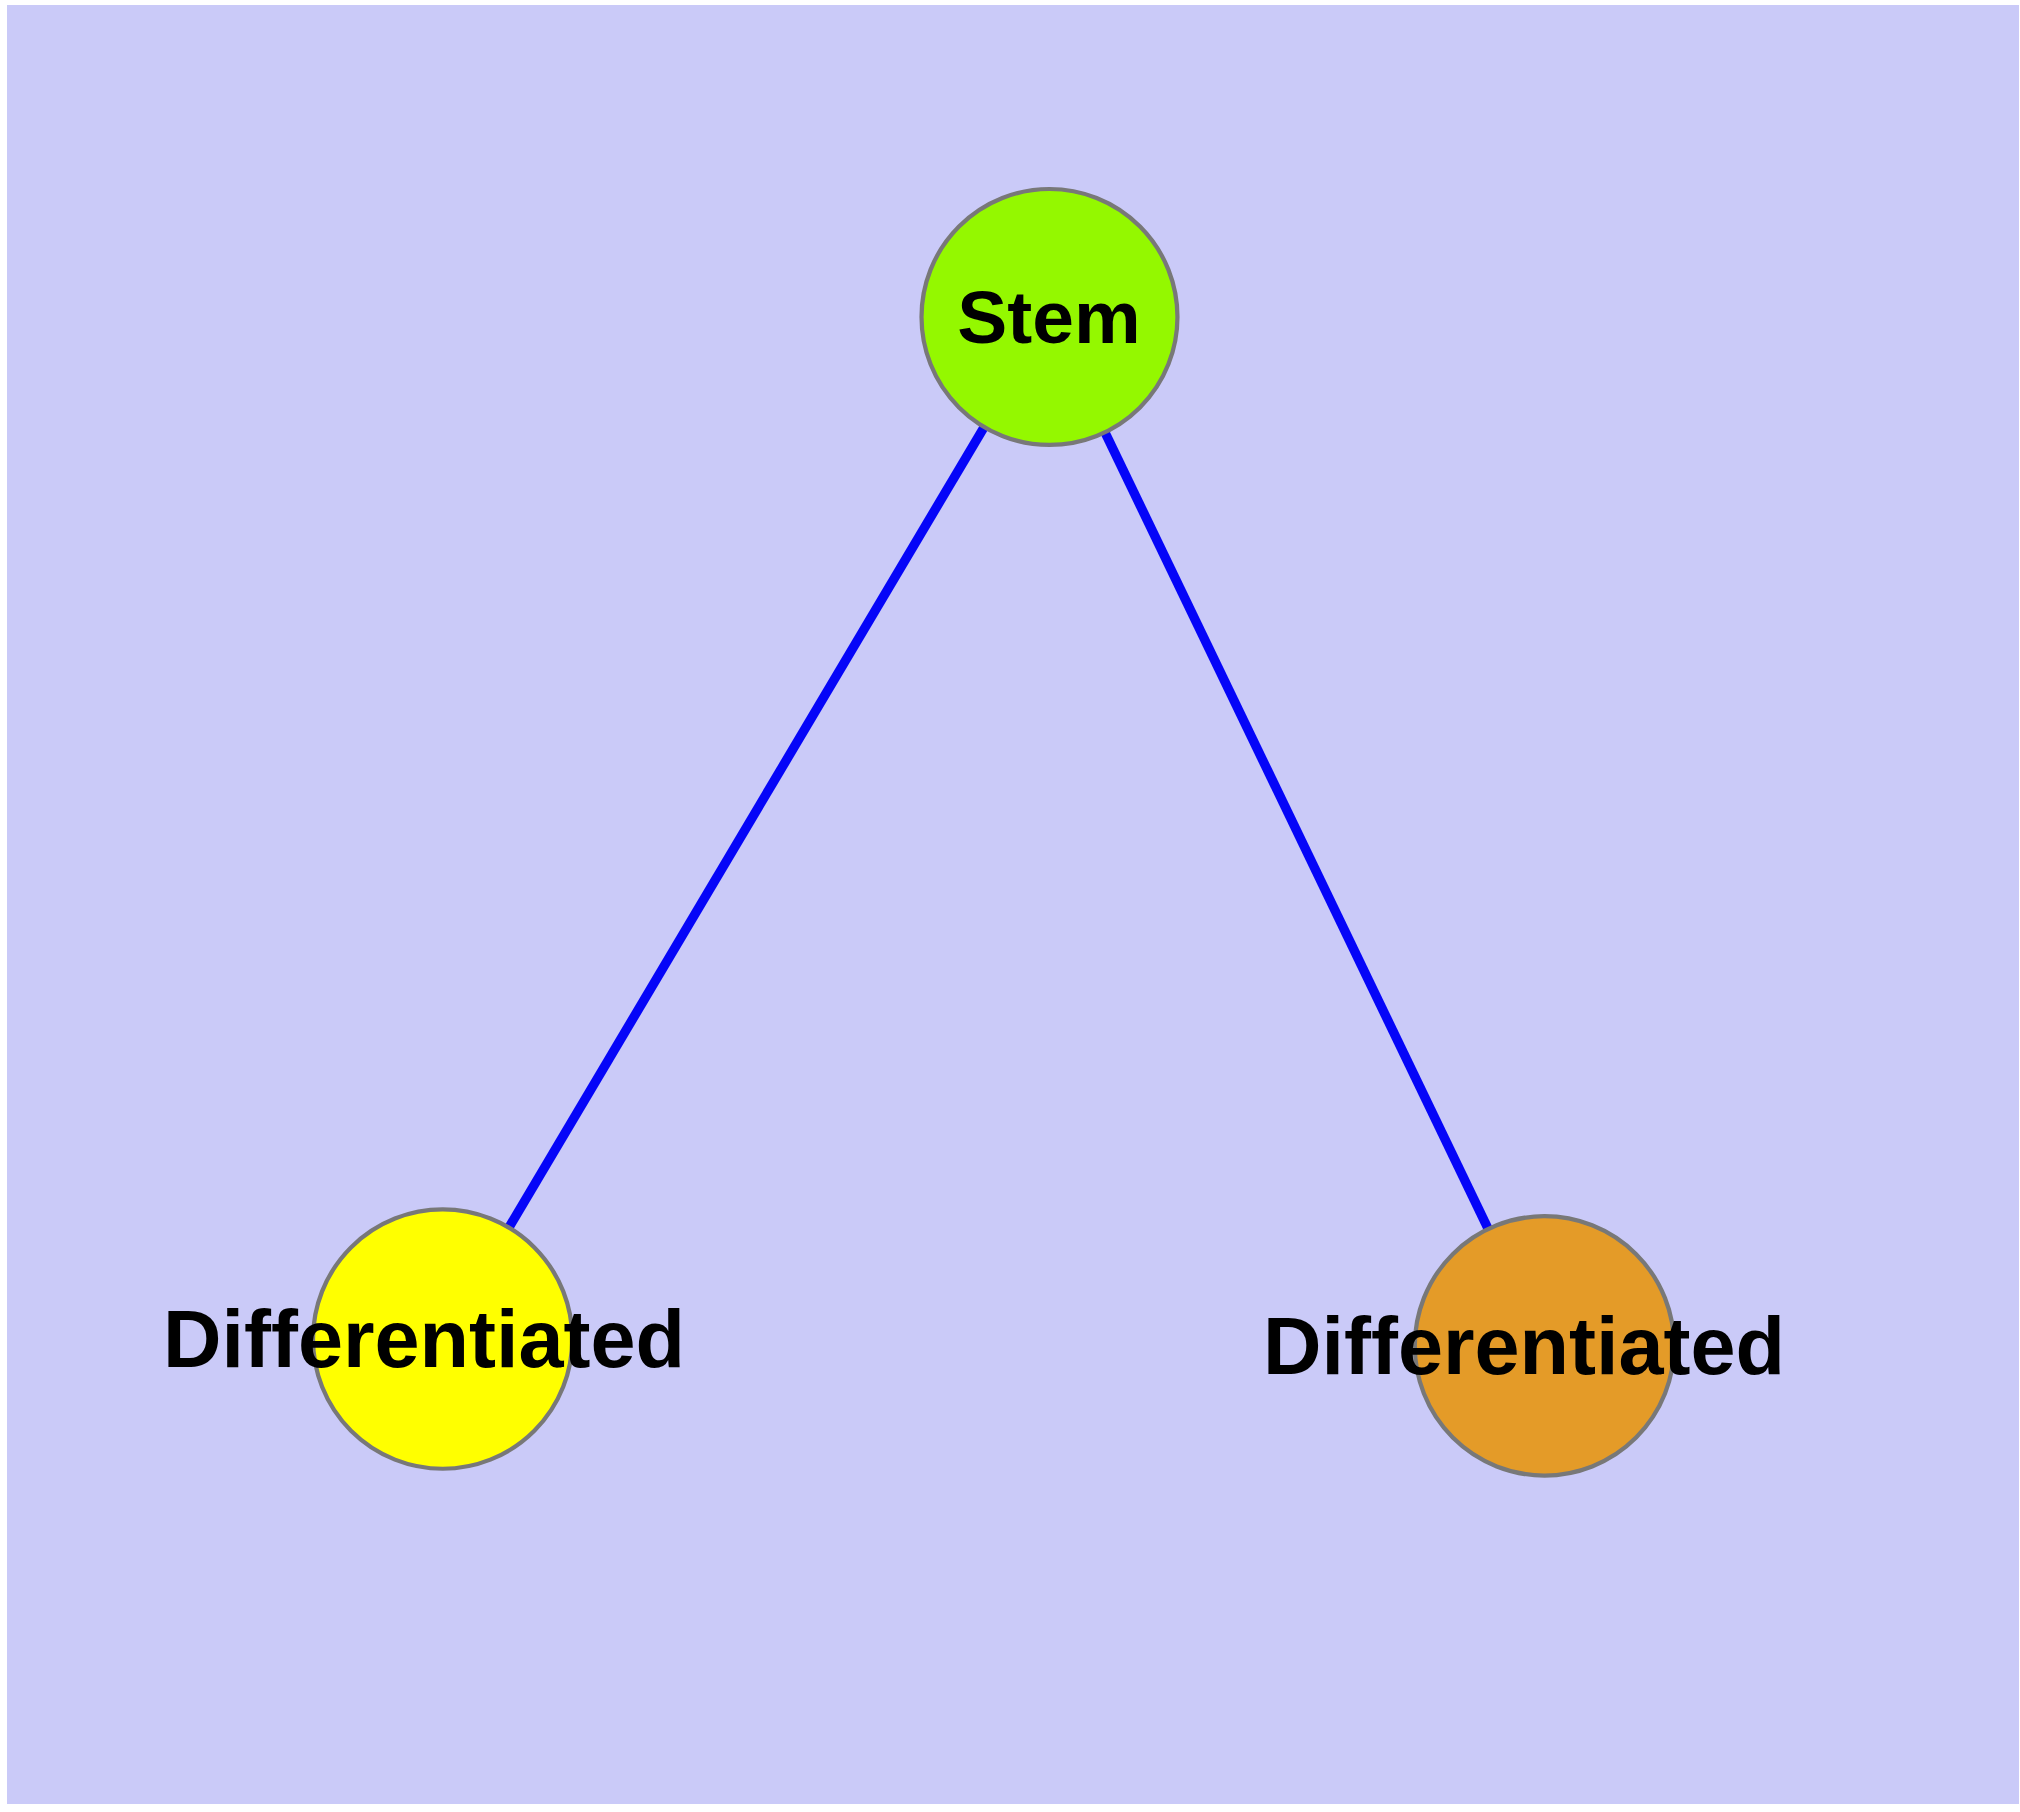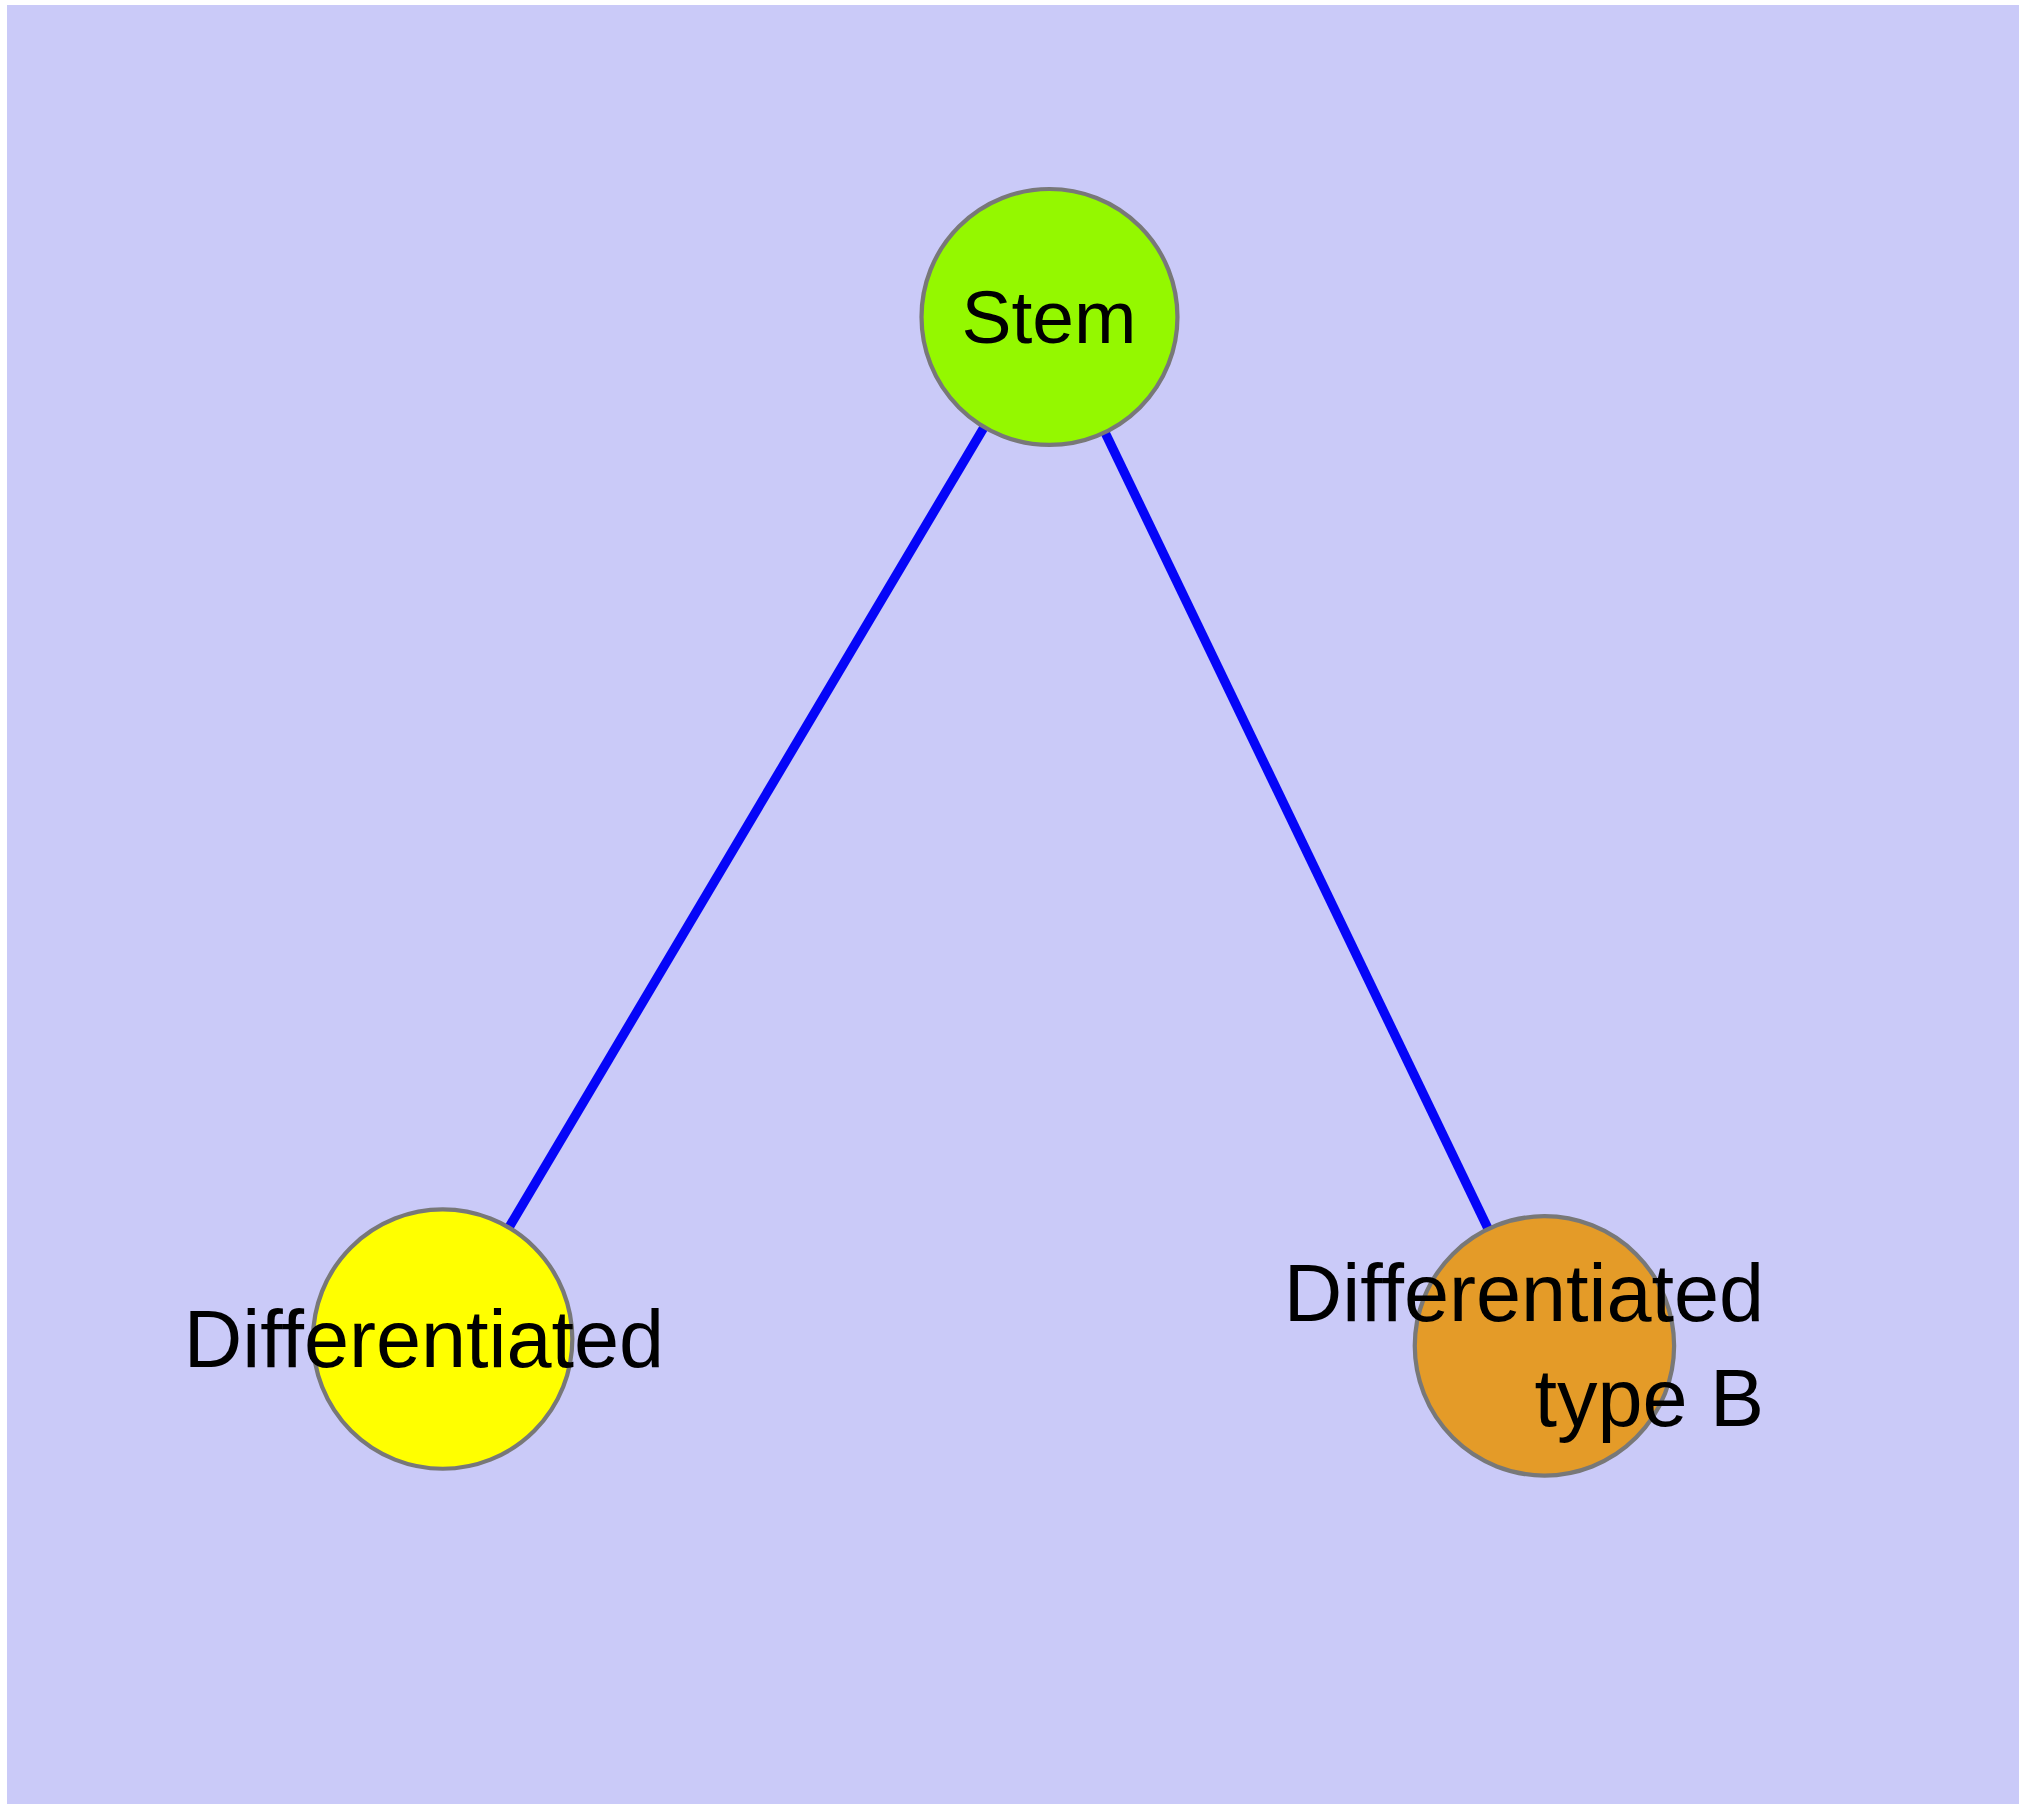--- a/index.html
+++ b/index.html
@@ -38,22 +38,22 @@
     stroke-width: 11px;
     stroke-linecap: butt;
   }
   svg.graph circle {
     stroke-width: 5px;
   }
   .node-label {
     position: absolute;
     transform: translate(-50%, -50%);
     color: #000000;
-    font-weight: 400;
-    text-align: right;
+    font-weight: 700;
+    text-align: center;
     white-space: nowrap;
     pointer-events: none;
   }
   .node-label.stem {
     left: 1049px;
     top: 317px;
     font-size: 75px;
     line-height: 1;
   }
   .node-label.type-a {
@@ -90,17 +90,16 @@
   </svg>
 
   <div class="node-label stem">Stem</div>
 
   <div class="node-label type-a">
     <div>Differentiated</div>
   </div>
 
   <div class="node-label type-b">
     <div>Differentiated</div>
-    <div>type B</div>
   </div>
 
 </div>
 
 
 </body></html>

